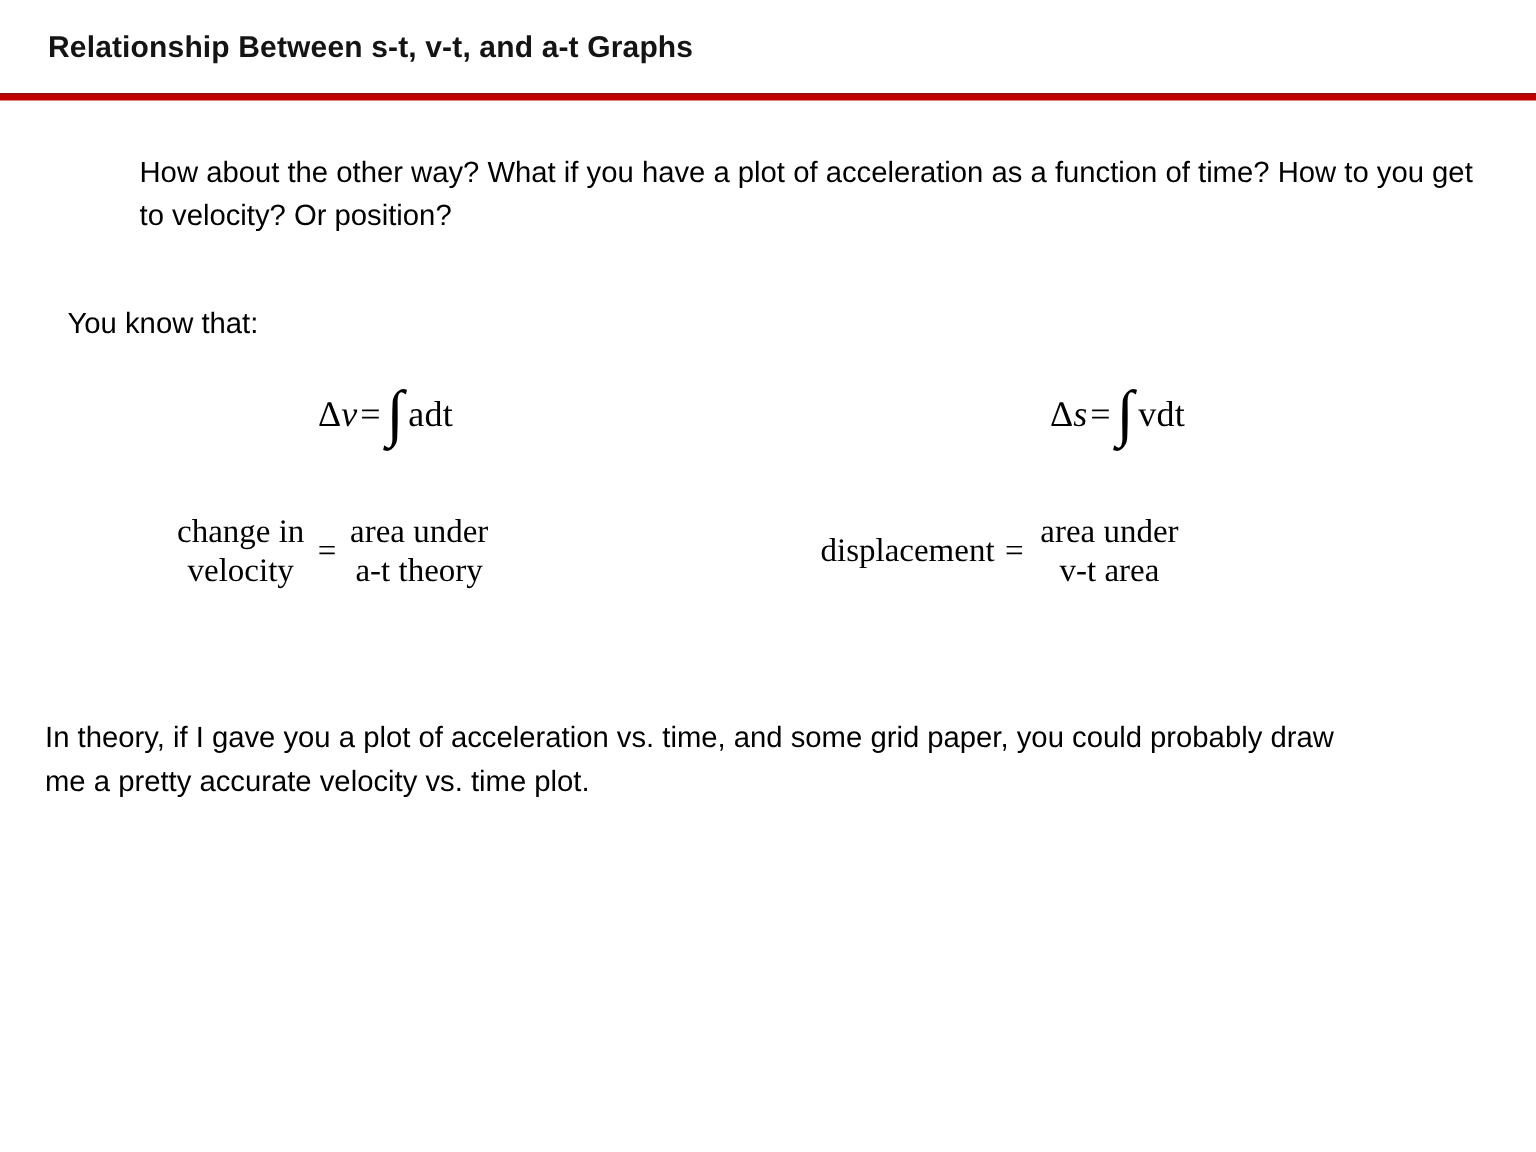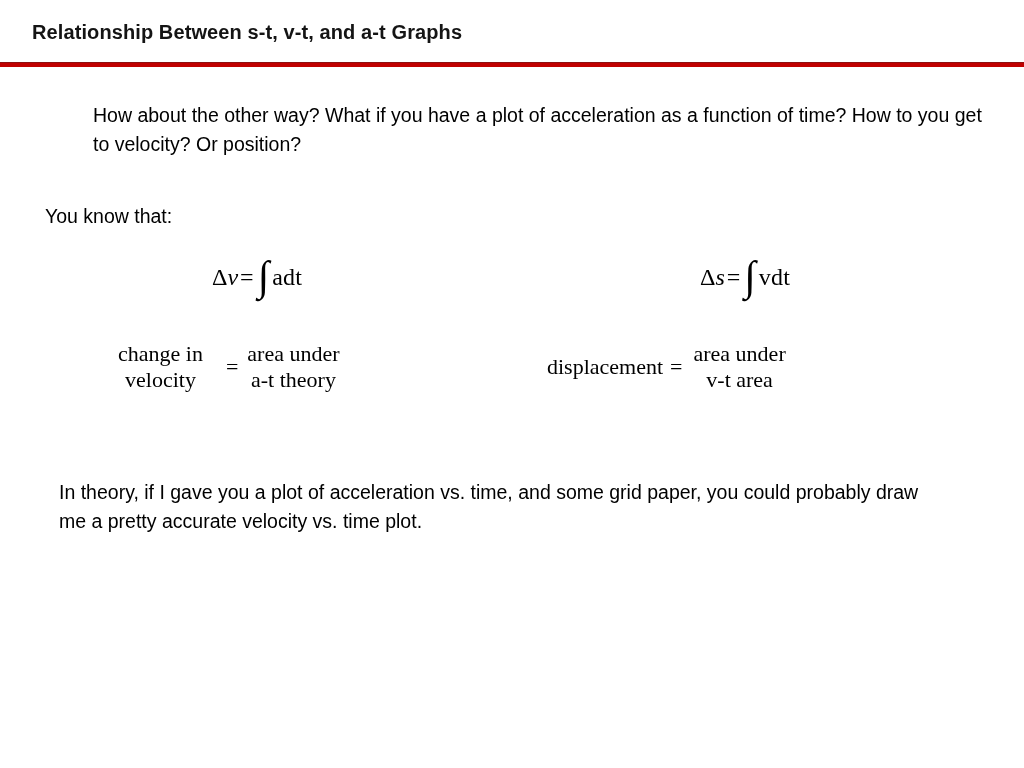--- a/index.html
+++ b/index.html
@@ -52,21 +52,21 @@
     top: 101px;
     width: 890px;
     margin-left: 48px;
   }
   #para-youknow {
     left: 45px;
     top: 202px;
     width: 500px;
   }
   #para-theory {
-    left: 59px;
+    left: 30px;
     top: 478px;
     width: 890px;
   }
 
   
   .math {
     position: absolute;
     font-family: "Liberation Serif", "DejaVu Serif", serif;
     color: #000000;
   }
@@ -115,21 +115,21 @@
   .stack .ln { display: block; }
   .inline-term { display: block; }
   .weq-eq {
     margin: 0 7px;
     display: block;
   }
 
   #word-eq-left  { left: 118px; top: 341px; }
   #word-eq-right { left: 547px; top: 341px; }
 
-  #word-eq-left .stack-a { margin-right: 16px; text-align: center; }
+  #word-eq-left .stack-a { margin-right: 2px; text-align: center; }
   #word-eq-left .stack-b { margin-left: 2px; }
   #word-eq-right .stack-b { margin-left: 4px; }
 </style>
 </head>
 <body>
 
 <div class="slide-title">Relationship Between s-t, v-t, and a-t Graphs</div>
 
 <div class="title-rule"></div>
 

